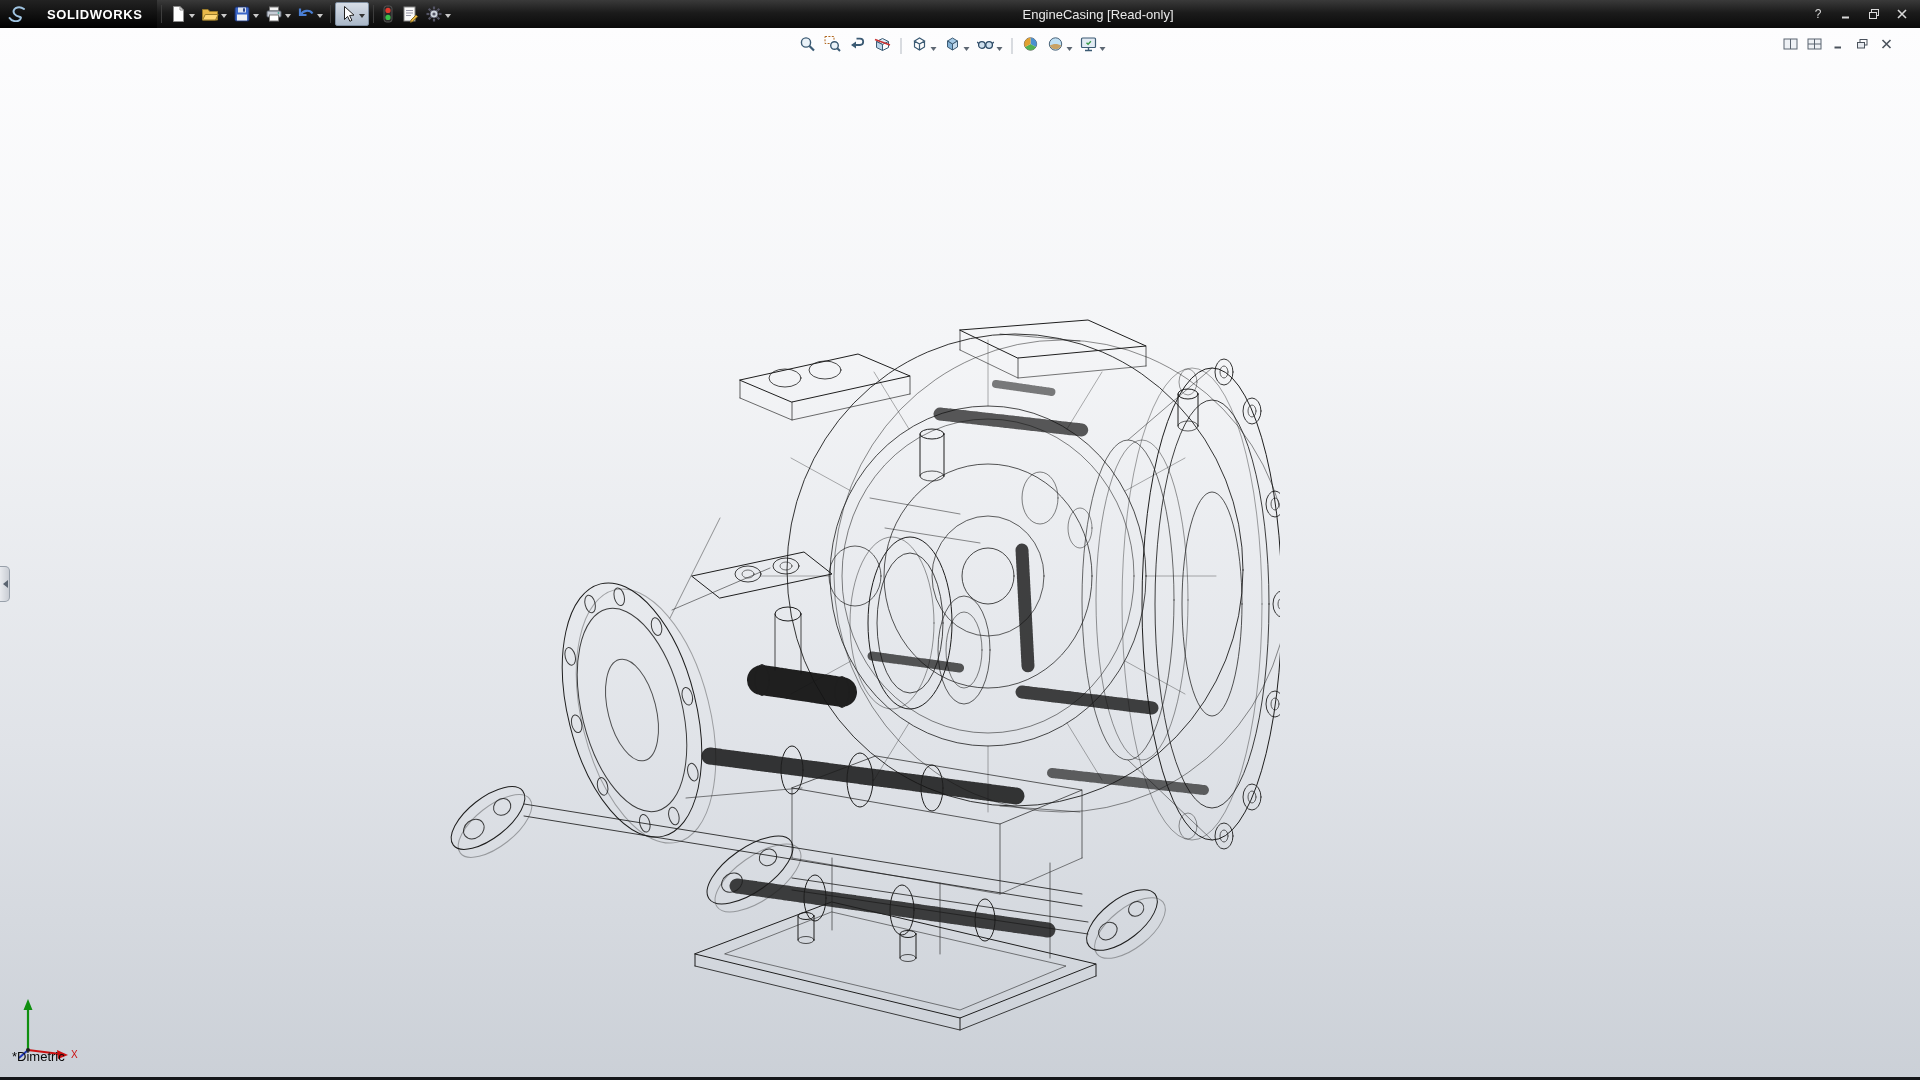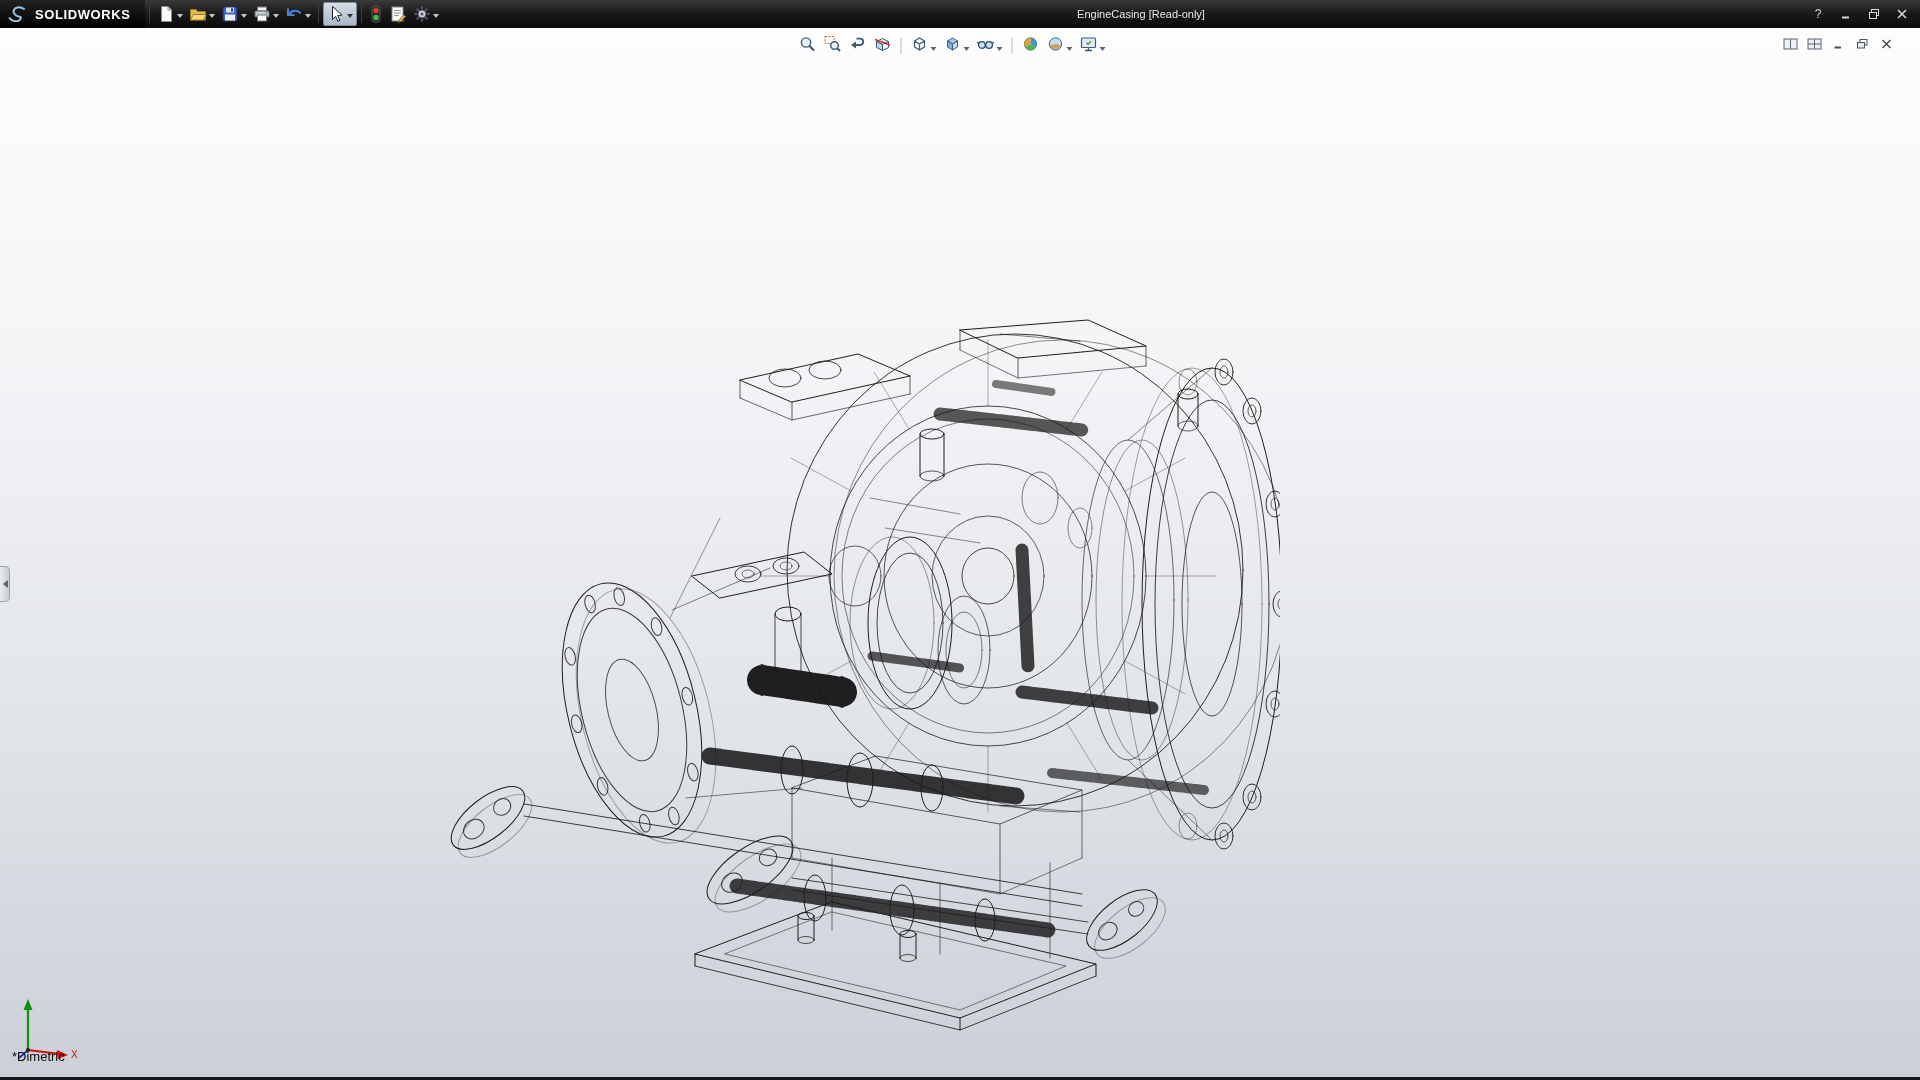--- a/index.html
+++ b/index.html
@@ -4,31 +4,31 @@
 <style>
   * { margin:0; padding:0; box-sizing:border-box; }
   html,body { width:1920px; height:1080px; overflow:hidden; background:#000;
     font-family:"Liberation Sans", sans-serif; }
   #screen { position:relative; width:1920px; height:1080px; }
 
   
   #titlebar { position:relative; height:28px; width:100%;
     background:linear-gradient(180deg,#3a3a3a 0%,#1b1b1b 45%,#0a0a0a 100%);
     display:flex; align-items:center; }
-  #brand { display:flex; align-items:center; gap:7px; padding:0 14px 0 8px; height:100%;
+  #brand { display:flex; align-items:center; gap:19px; padding:0 14px 0 8px; height:100%;
     background:linear-gradient(180deg,#222,#000); }
   #brand-text { color:#fff; font-weight:bold; font-size:13px; letter-spacing:.6px; }
   .tb-sep { width:1px; height:18px; background:#3d3d3d; margin:0 4px; }
   .tool { display:flex; align-items:center; height:24px; padding:0 3px; border-radius:2px; cursor:default; }
   .tool.active { background:linear-gradient(#d7dde6,#aab8c9); border:1px solid #7e8ea0; }
   .tool svg { display:block; }
   .caret { width:0; height:0; border:3px solid transparent; border-top:4px solid #c9c9c9; margin:7px 0 0 2px; }
   .tool.active .caret { border-top-color:#333; }
-  #app-title { position:absolute; left:1141px; top:50%; transform:translate(-50%,-50%);
-    color:#e9e9e9; font-size:11px; white-space:nowrap; }
+  #app-title { position:absolute; left:1098px; top:50%; transform:translate(-50%,-50%);
+    color:#e9e9e9; font-size:13px; white-space:nowrap; }
   #win-buttons { position:absolute; right:6px; top:0; height:28px; display:flex; align-items:center; gap:4px; }
   .winbtn { width:24px; height:18px; display:flex; align-items:center; justify-content:center;
     color:#d8d8d8; font-size:12px; border-radius:2px; }
   .winbtn svg { display:block; }
 
   
   #viewport { position:absolute; top:28px; left:0; right:0; bottom:0;
     background:linear-gradient(180deg,#fdfdfe 0%,#f4f5f7 30%,#e0e3e8 68%,#cbd0d7 100%); }
 
   

